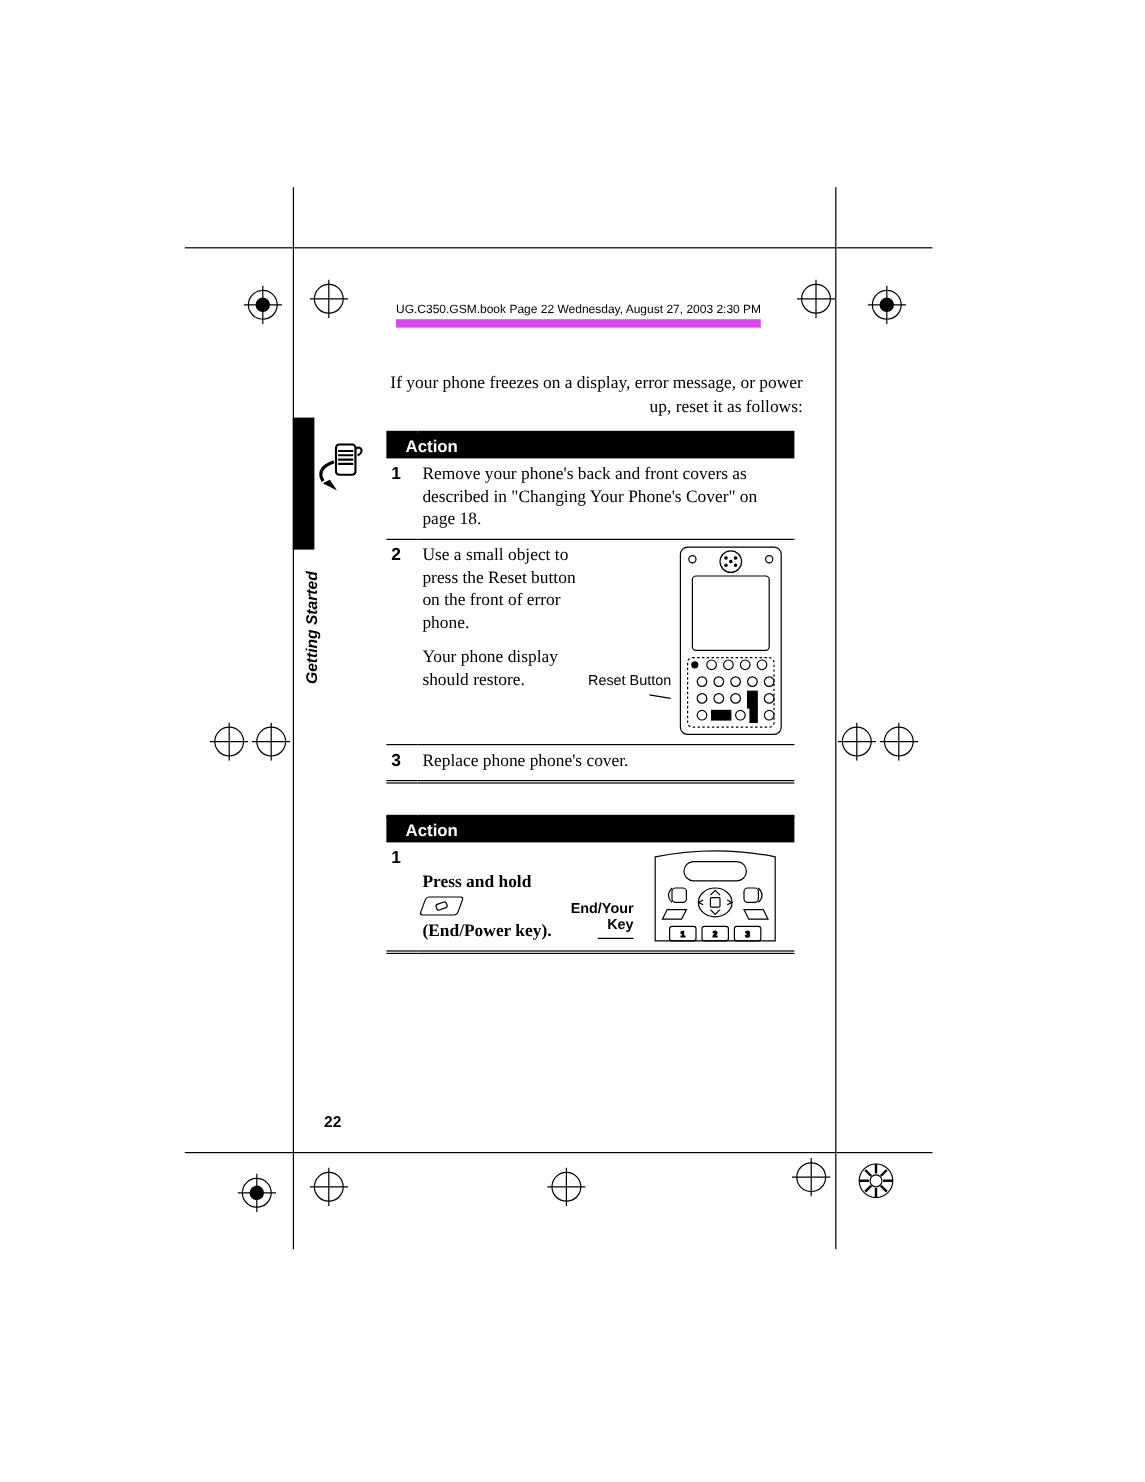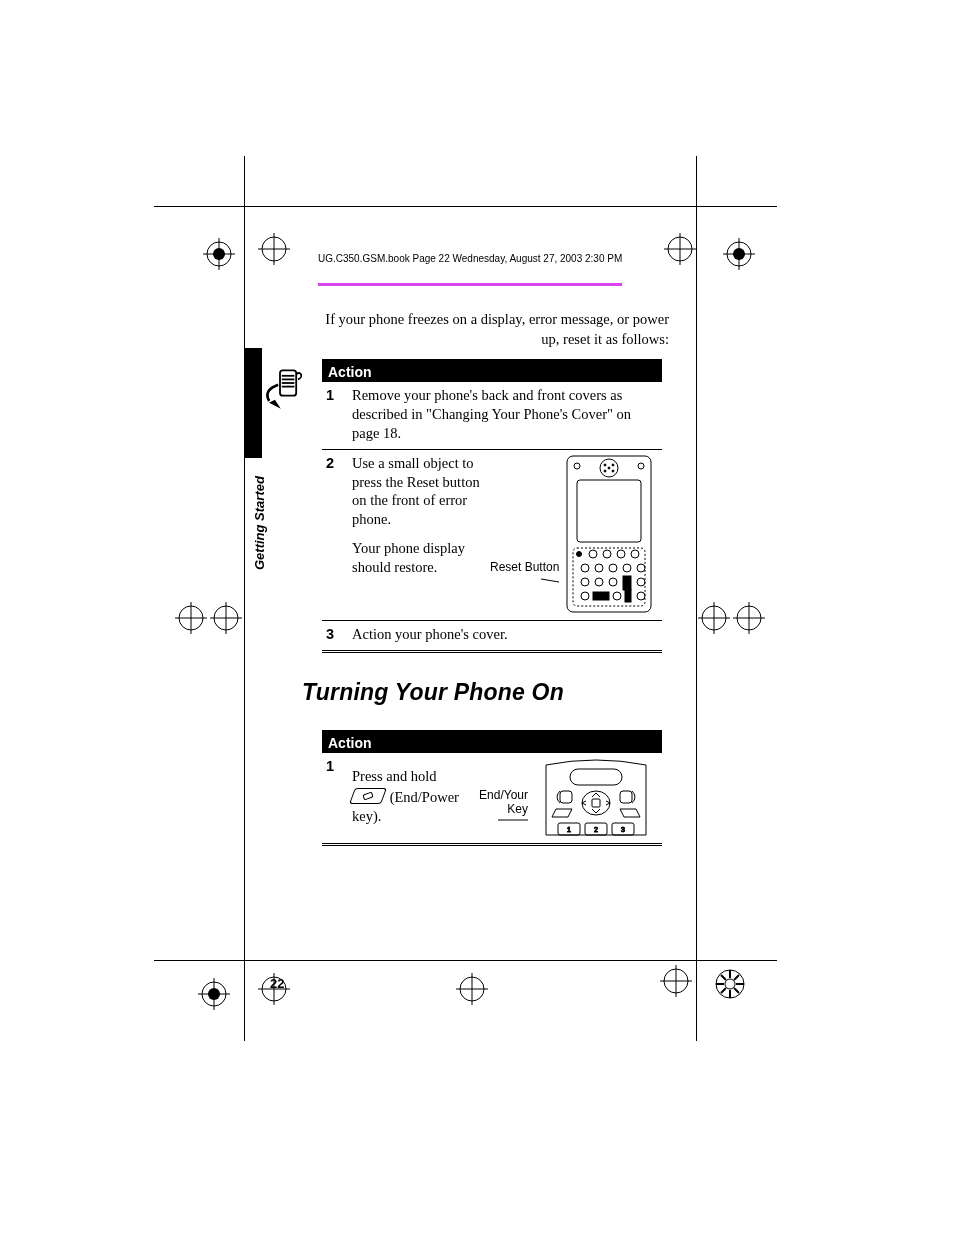--- a/index.html
+++ b/index.html
@@ -31,26 +31,26 @@
     width: 1px;
     background: #000;
   }
   .crop-line-h {
     position: absolute;
     height: 1px;
     background: #000;
   }
   .running-head {
     position: absolute;
-    left: 318px;
+    left: 330px;
     top: 253px;
     font-size: 10px;
     color: #000;
-    border-bottom: 3px solid #d946ef;
-    padding-bottom: 19px;
+    border-bottom: 7px solid #d946ef;
+    padding-bottom: 2px;
   }
   .tab {
     position: absolute;
     left: 244px;
     top: 348px;
     width: 18px;
     height: 110px;
     background: #000;
   }
   .sidebar-label {
@@ -97,21 +97,21 @@
     width: 340px;
     border-top: 3px solid #000;
     border-collapse: collapse;
   }
   .action-table th {
     background: #000;
     color: #fff;
     text-align: left;
     font-size: 14px;
     font-weight: bold;
-    padding: 2px 6px;
+    padding: 2px 16px;
     font-family: Arial, Helvetica, sans-serif;
   }
   .action-table td {
     vertical-align: top;
     padding: 4px 4px 6px 4px;
     font-family: "Times New Roman", Times, serif;
     font-size: 14.5px;
     line-height: 1.3;
   }
   .action-table tr.step-row td {
@@ -152,21 +152,22 @@
   .phone-svg {
     width: 92px;
     height: 160px;
   }
   .section2 {
     margin-top: 26px;
   }
   .step-b-layout {
     display:flex;
     gap: 8px;
-    align-items: center;
+    align-items: flex-end;
+    font-weight: bold;
   }
   .step-b-text {
     width: 110px;
   }
   .end-label {
     font-family: Arial, Helvetica, sans-serif;
     font-size: 12px;
     text-align: right;
     line-height: 1.1;
     margin-top: 20px;
@@ -192,21 +193,21 @@
     position: absolute;
     left: 10px; top: 4px;
     width: 8px; height: 4px;
     border: 1px solid #000;
     border-radius: 2px;
     transform: skewX(20deg) rotate(-20deg);
   }
   .page-num {
     position: absolute;
     left: 270px;
-    top: 976px;
+    top: 927px;
     font-family: Arial, Helvetica, sans-serif;
     font-weight: bold;
     font-size: 13px;
   }
 </style>
 </head>
 <body>
 
 <svg class="crop-mark" style="left:203px;top:238px">
     <circle cx="16" cy="16" r="12" fill="none" stroke="#000"></circle>
@@ -386,27 +387,26 @@
                   <circle cx="78" cy="142" r="4"></circle>
                 </g>
               </g>
             </svg>
           </div>
         </div>
       </td>
     </tr>
     <tr class="step-row">
       <td class="num">3</td>
-      <td>Action your phone's cover.</td>
+      <td>Replace phone phone's cover.</td>
     </tr>
   </tbody>
     </table>
 
   <div class="section2">
-    <h1 class="section">Turning Your Phone On</h1>
 
     <table class="action-table" style="margin-top:24px">
       <tbody>
           <tr>
             <th colspan="2">Action</th>
           </tr>
       <tr class="step-row">
         <td class="num">1</td>
         <td>
           <div class="step-b-layout">

